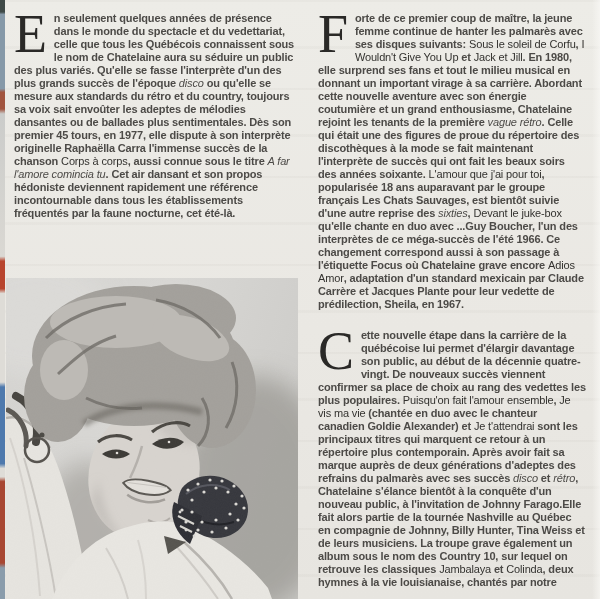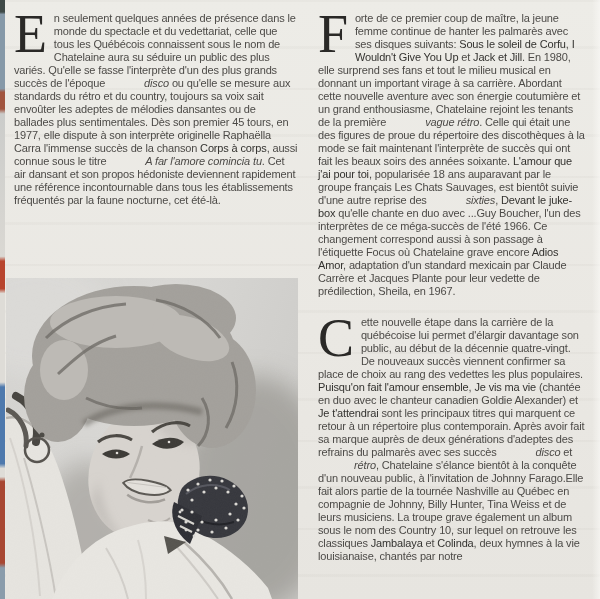--- a/index.html
+++ b/index.html
@@ -33,23 +33,23 @@
   .col-right{left:318px;width:268px;}
   .para{margin:0;}
   .para + .para{margin-top:18px;}
   .dropcap{
     float:left;
     font-family:"Liberation Serif", serif;
     font-size:54px;line-height:40px;
     margin:2px 7px 0 0;
     color:#2a2927;
   }
-  .seg-n{font-weight:normal;}
+  .seg-n{font-weight:bold;}
   .seg-b{font-weight:normal;color:#33322f;}
-  .seg-i{font-style:italic;margin-left:36px;}
+  .seg-i{font-style:italic;}
   .photo{position:absolute;left:6px;top:278px;width:292px;height:321px;z-index:2;}
   .photo svg{display:block;}
 </style>
 </head>
 <body>
 
 <div class="page">
 
   <div class="scan-strip"></div>
   <div class="right-edge"></div>

